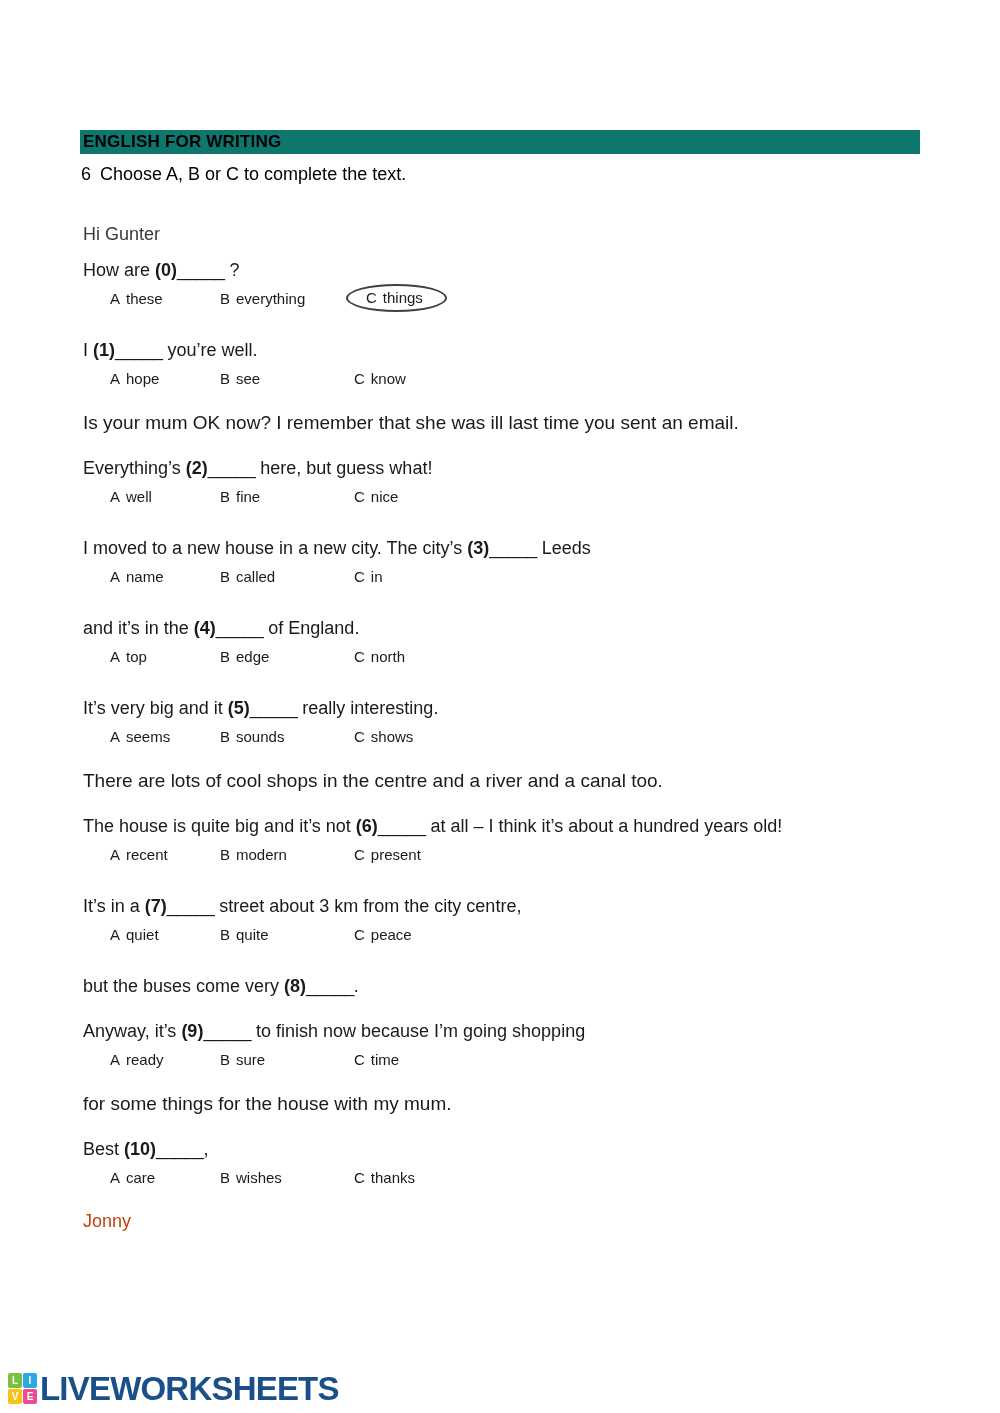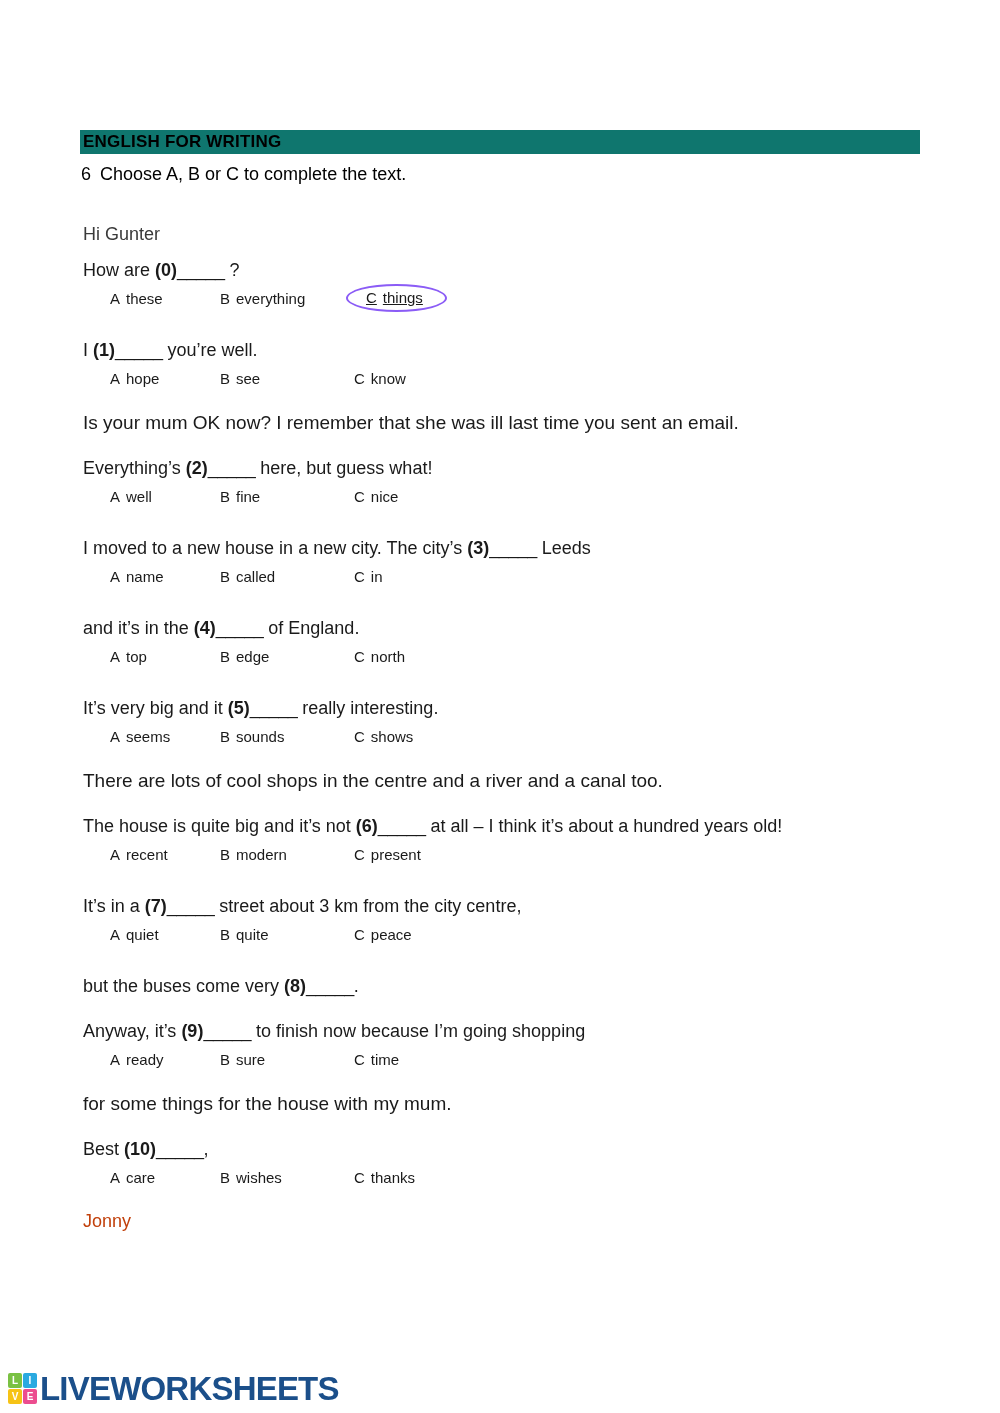--- a/index.html
+++ b/index.html
@@ -90,26 +90,25 @@
   .opt {
     position: absolute;
     top: 6px;
     white-space: nowrap;
   }
   .opt .letter { margin-right: 6px; }
   .opt-a { left: 27px; }
   .opt-b { left: 137px; text-align: right; }
   .opt-c { left: 271px; }
   .opt.circled {
-    border: 2px solid #8b5cf6;
+    border: 2px solid #404040;
     border-radius: 50%;
     padding: 3px 22px 4px 18px;
     top: 0px;
     left: 263px;
-    text-decoration: underline;
   }
   .gap-s { height: 10px; }
   .gap-m { height: 18px; }
   .gap-l { height: 19px; }
   .signoff {
     font-size: 18px;
     color: #c2410c;
     line-height: 27px;
   }
   

